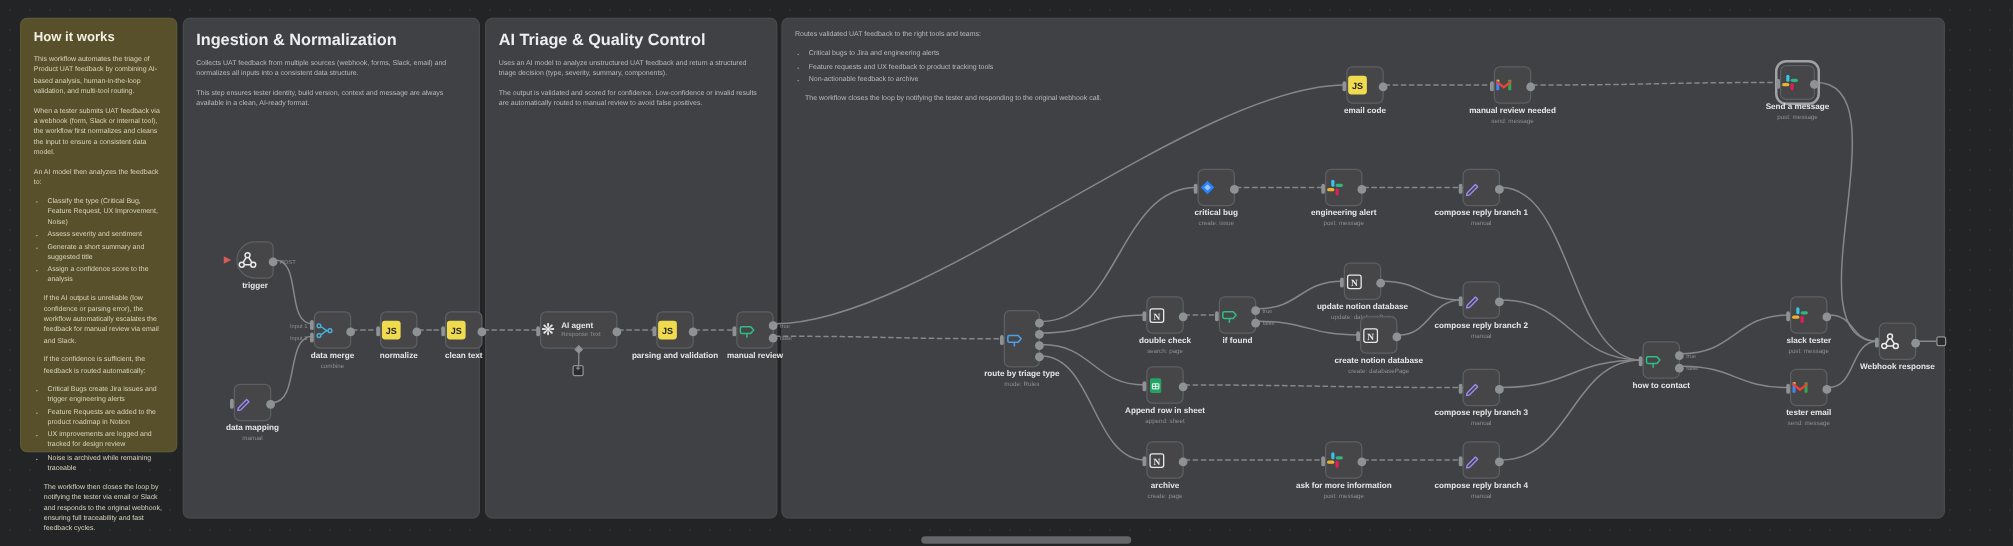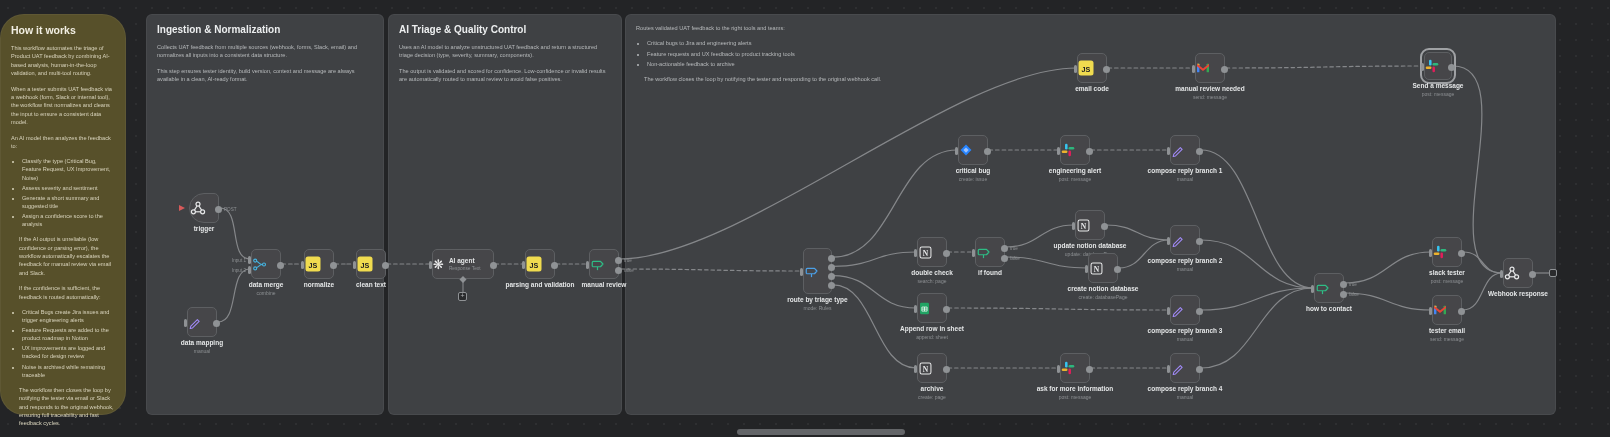--- a/index.html
+++ b/index.html
@@ -12,21 +12,21 @@
     position:absolute;inset:0;
     background-color:#232426;
     background-image:radial-gradient(circle,#2e2f31 1px,transparent 1.1px);
     background-size:16px 16px;
   }
   
   .sticky{position:absolute;border-radius:6px;padding:9px 10px;box-sizing:border-box;
           border:1px solid rgba(255,255,255,0.05);}
   .stitle{font-weight:bold;margin:0 0 8px 0;}
   .stitle.big{font-size:10.5px;}
-  .stitle.sec{font-size:10px;}
+  .stitle.sec{font-size:13px;}
   .sbody p{margin:0 0 7px 0;font-size:5.6px;line-height:1.5;}
   .sbody p.ind{margin-left:8px;}
   .sbody ul{margin:0 0 7px 0;padding-left:11px;}
   .sbody li{font-size:5.6px;line-height:1.45;margin-bottom:2px;}
   
   #edges{position:absolute;inset:0;pointer-events:none;}
   
   .node{position:absolute;background:#464649;border:1px solid #5d5f62;border-radius:5px;
         display:flex;align-items:center;justify-content:flex-start;box-sizing:border-box;}
   .node.trigger-shape{border-radius:15px 5px 5px 15px;}
@@ -51,21 +51,21 @@
                  border-left:6px solid #d65a5a;}
   .plusbox{position:absolute;box-sizing:border-box;border:1px solid #8f9295;border-radius:2px;
            color:#aeb1b4;font-size:7px;line-height:6px;text-align:center;background:#2a2b2d;}
   .endcap{position:absolute;box-sizing:border-box;border:1.2px solid #8f9295;border-radius:2px;background:#2a2b2d;}
   .hscroll{position:absolute;background:#636568;border-radius:3px;}
 </style>
 </head>
 <body>
 
 <div id="canvas">
-    <div class="sticky" style="left: 0; top: 14px; width: 126px; height: 401px; background: rgb(87, 80, 42); border-radius: 24px;">
+    <div class="sticky" style="left: 16px; top: 14px; width: 126px; height: 348px; background: rgb(87, 80, 42);">
       <div class="stitle big" style="color: rgb(242, 239, 227);">How it works</div>
       <div class="sbody" style="color: rgb(217, 212, 189); max-width: 106px;">
         <p>This workflow automates the triage of Product UAT feedback by combining AI-based analysis, human-in-the-loop validation, and multi-tool routing.</p>
         <p>When a tester submits UAT feedback via a webhook (form, Slack or internal tool), the workflow first normalizes and cleans the input to ensure a consistent data model.</p>
         <p>An AI model then analyzes the feedback to:</p>
         <ul>
           <li>Classify the type (Critical Bug, Feature Request, UX Improvement, Noise)</li>
           <li>Assess severity and sentiment</li>
           <li>Generate a short summary and suggested title</li>
           <li>Assign a confidence score to the analysis</li>

